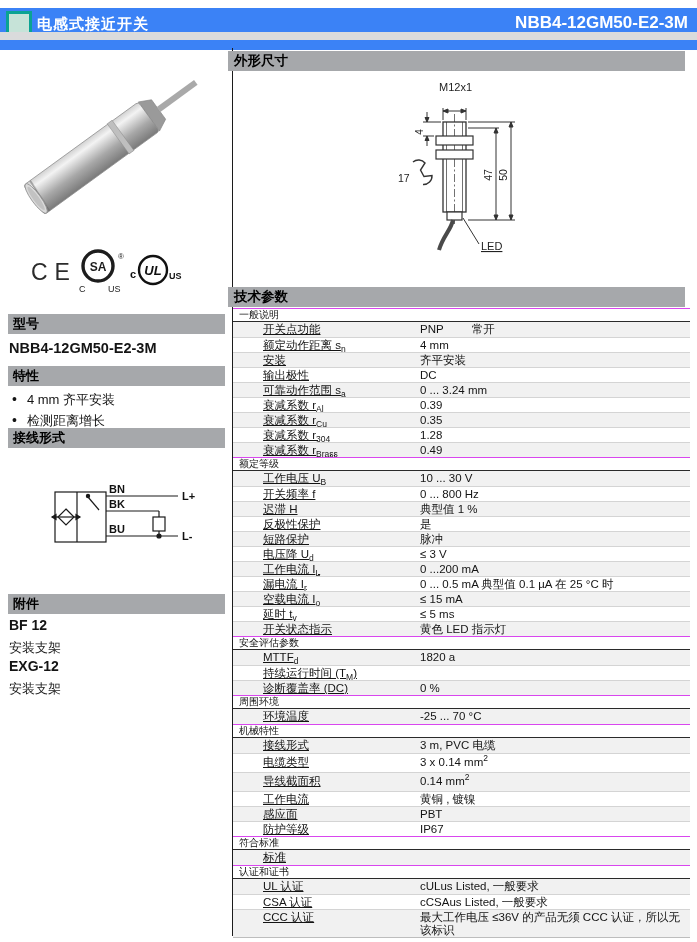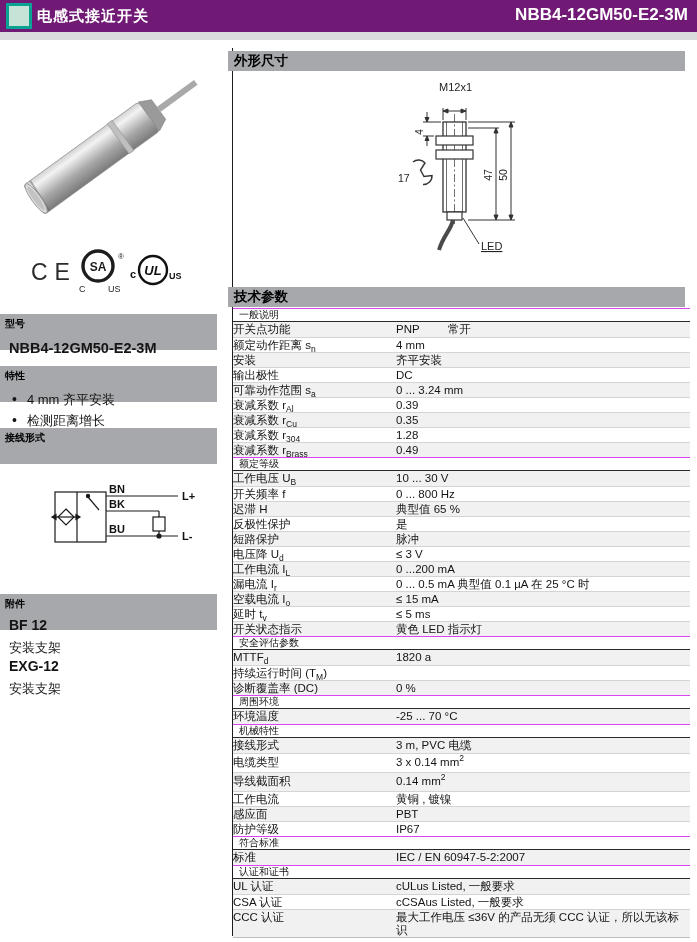--- a/index.html
+++ b/index.html
@@ -2,29 +2,29 @@
 <html><head>
 <meta charset="utf-8">
 <style>
   html,body{margin:0;padding:0;}
   body{
     width:697px;height:942px;position:relative;overflow:hidden;
     background:#ffffff;color:#141414;
     font-family:"Liberation Sans","DejaVu Sans",sans-serif;
   }
   
-  .hdr{position:absolute;left:0;top:0;width:697px;height:36px;background:#701a75;}
+  .hdr{position:absolute;left:0;top:8px;width:697px;height:42px;background:#3b82f6;}
   .logo-sq{position:absolute;left:6px;top:3px;width:20px;height:20px;background:#c6e3d8;border:3px solid #0aa393;}
   .h-title{position:absolute;left:37px;top:7px;font-size:15px;font-weight:bold;color:#ffffff;letter-spacing:1px;}
   .h-model{position:absolute;right:9px;top:5px;font-size:17px;font-weight:bold;color:#ffffff;}
   .hdr-band{position:absolute;left:0;top:32px;width:697px;height:8px;background:#dadbdc;}
 
   
-  .bar{position:absolute;left:0;width:217px;height:36px;background:#a6a8ab;
-       font-size:10px;font-weight:bold;line-height:20px;padding-left:5px;box-sizing:border-box;color:#000;}
+  .bar{position:absolute;left:8px;width:217px;height:20px;background:#a6a8ab;
+       font-size:13px;font-weight:bold;line-height:20px;padding-left:5px;box-sizing:border-box;color:#000;}
   .model-value{position:absolute;left:9px;top:340px;font-size:14.5px;font-weight:bold;}
   .features{position:absolute;left:12px;top:389px;font-size:13px;line-height:21px;}
   .feat-item::before{content:"\2022";margin-right:10px;font-size:14px;}
   .acc-name{position:absolute;left:9px;font-size:14px;font-weight:bold;}
   .acc-desc{position:absolute;left:9px;font-size:13px;color:#222;}
   .photo,.wiring,.logos-svg{position:absolute;}
 
   
   .vline{position:absolute;left:232px;top:48px;width:1px;height:888px;background:#1c1c1c;}
   .rbar{position:absolute;left:228px;width:457px;height:20px;background:#a6a8ab;
@@ -34,21 +34,21 @@
   
   #tech-table{position:absolute;left:233px;top:308px;width:457px;border-bottom:1px solid #bdbdbd;}
   .t-sec{font-size:10px;font-weight:normal;line-height:12px;height:12px;
          border-top:1px solid #d946ef;border-bottom:1px solid #2a2a2a;padding-left:6px;}
   .t-row{display:flex;min-height:15px;box-sizing:border-box;font-size:11.5px;line-height:14px;}
   .t-row.sep{border-top:1px solid #d4d4d4;}
   .t-row.stripe{background:#f1f1f1;}
   .t-row.tall{min-height:19px;padding-top:1px;}
   .t-row.wrap{min-height:28px;}
   .t-row.wrap .t-value{line-height:13px;padding-top:1px;}
-  .t-label{width:163px;flex:none;padding-left:0;box-sizing:border-box;}
+  .t-label{width:187px;flex:none;padding-left:30px;box-sizing:border-box;text-decoration:underline;}
   .t-value{flex:1;padding-right:4px;}
   sub{font-size:8.5px;line-height:0;}
   sup{font-size:8.5px;line-height:0;}
   .v2{margin-left:28px;}
 
   svg text{font-family:"Liberation Sans","DejaVu Sans",sans-serif;}
 </style>
 </head>
 <body>
 
@@ -234,21 +234,21 @@
     <div class="t-row stripe">
       <div class="t-label">工作电压 U<sub>B</sub></div>
       <div class="t-value">10 ... 30 V</div>
     </div>
     <div class="t-row sep">
       <div class="t-label">开关频率 f</div>
       <div class="t-value">0 ... 800 Hz</div>
     </div>
     <div class="t-row stripe sep">
       <div class="t-label">迟滞 H</div>
-      <div class="t-value">典型值 65 %</div>
+      <div class="t-value">典型值 1 %</div>
     </div>
     <div class="t-row sep">
       <div class="t-label">反极性保护</div>
       <div class="t-value">是</div>
     </div>
     <div class="t-row stripe sep">
       <div class="t-label">短路保护</div>
       <div class="t-value">脉冲</div>
     </div>
     <div class="t-row sep">
@@ -313,21 +313,20 @@
       <div class="t-label">感应面</div>
       <div class="t-value">PBT</div>
     </div>
     <div class="t-row sep">
       <div class="t-label">防护等级</div>
       <div class="t-value">IP67</div>
     </div>
     <div class="t-sec">符合标准</div>
     <div class="t-row stripe">
       <div class="t-label">标准</div>
-      <div class="t-value">IEC / EN 60947-5-2:2007</div>
     </div>
     <div class="t-sec">认证和证书</div>
     <div class="t-row stripe">
       <div class="t-label">UL 认证</div>
       <div class="t-value">cULus Listed, 一般要求</div>
     </div>
     <div class="t-row sep">
       <div class="t-label">CSA 认证</div>
       <div class="t-value">cCSAus Listed, 一般要求</div>
     </div>

